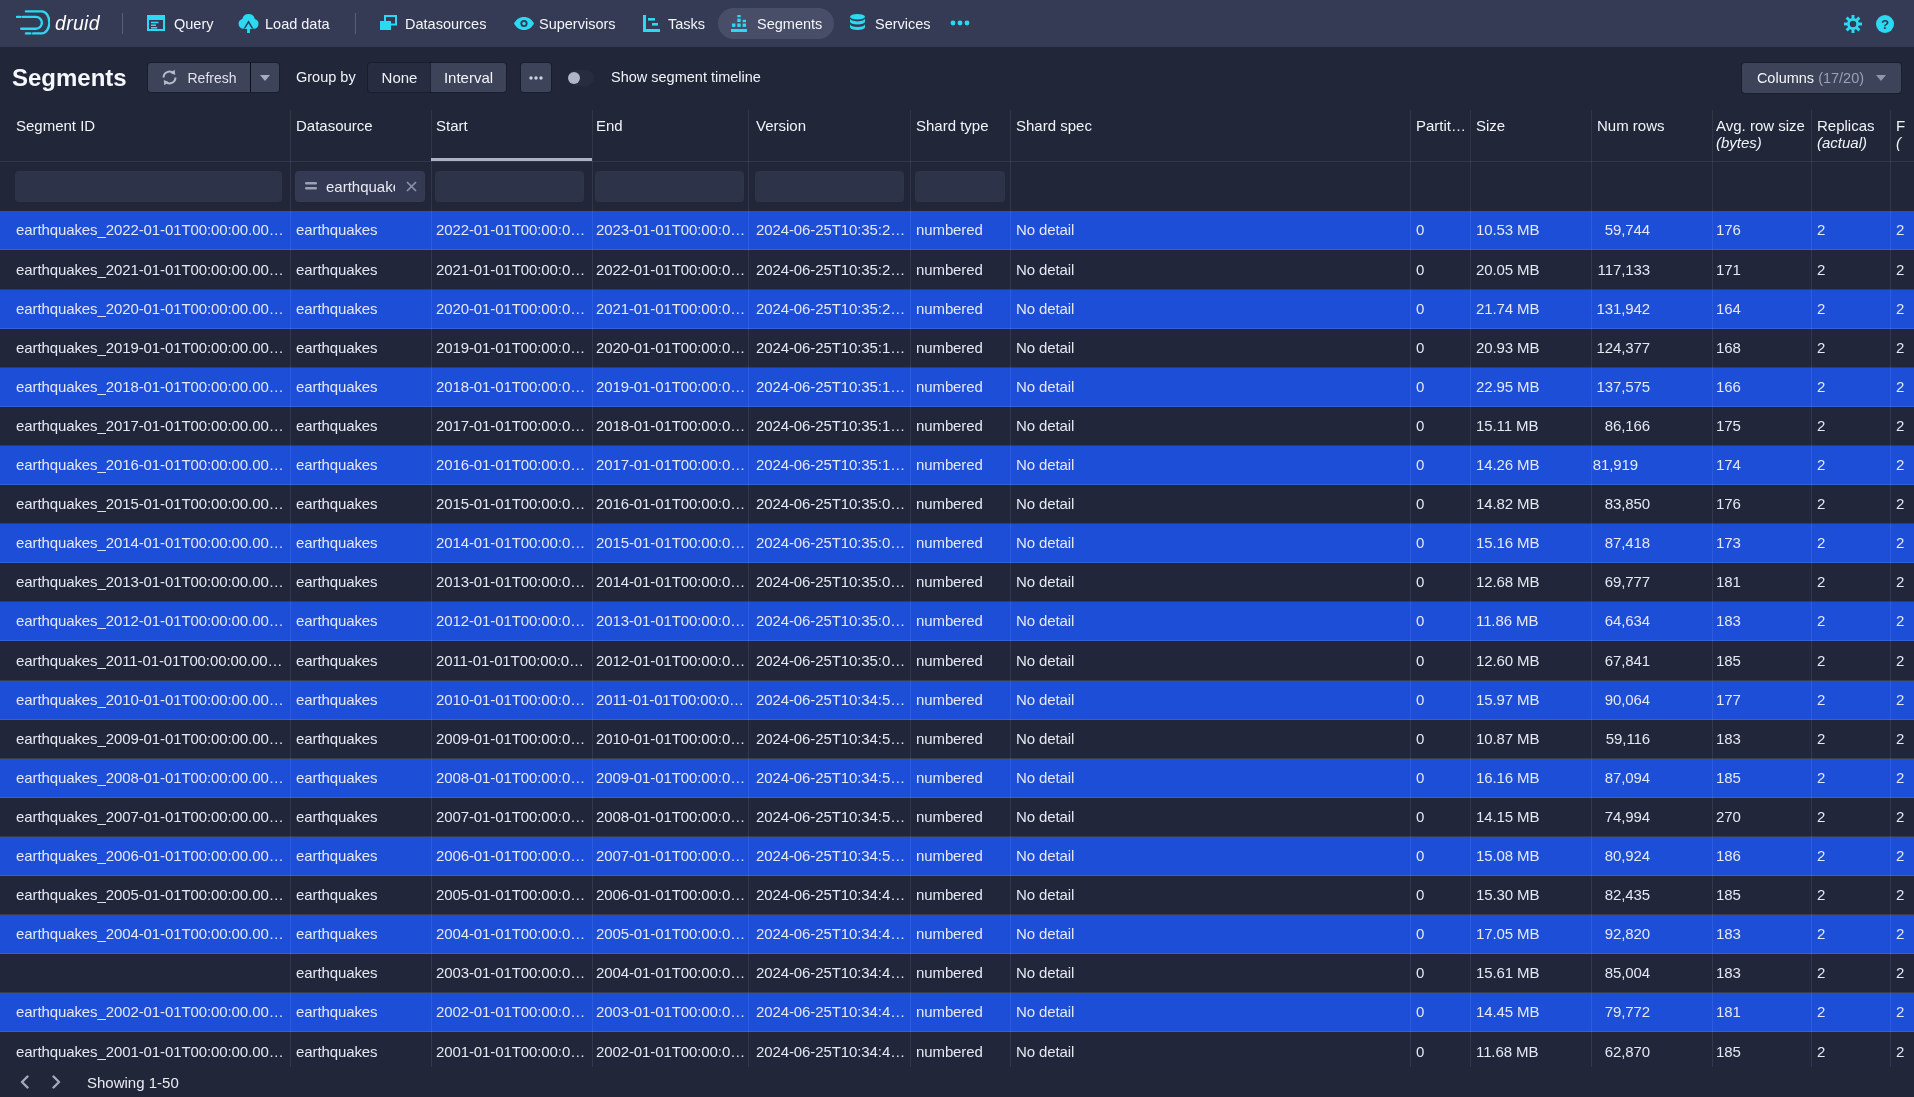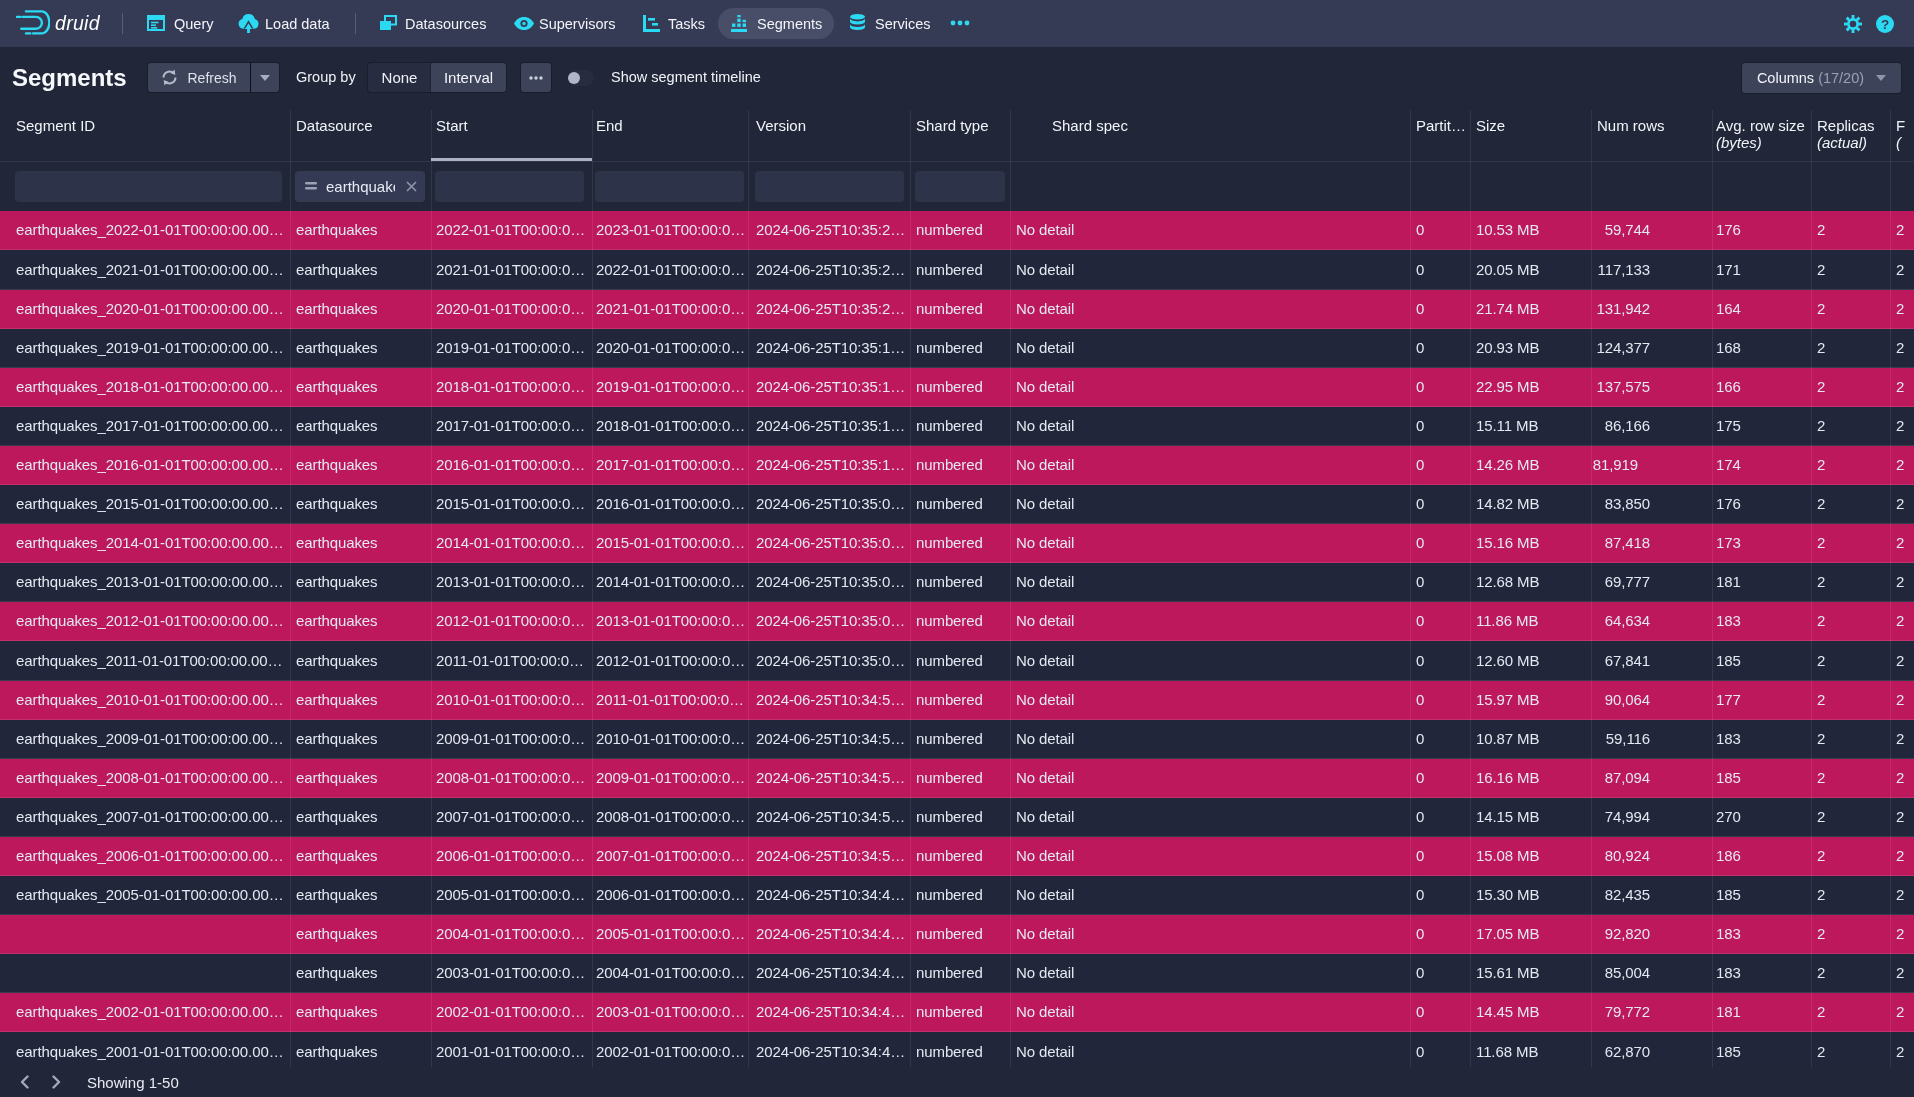--- a/index.html
+++ b/index.html
@@ -17,21 +17,21 @@
 .lbl{position:absolute;color:#f0f3f8;font-size:14.5px}
 .caret{width:0;height:0;border-left:5px solid transparent;border-right:5px solid transparent;border-top:6px solid #a6adc0}
 
 .vdiv{position:absolute;top:110px;height:957px;width:1px;background:rgba(255,255,255,.08);z-index:6}
 .hc{position:absolute;top:117px;color:#f1f4f9;font-size:15px;white-space:nowrap}
 .hc i{display:block;font-style:italic;margin-top:0}
 #startline{position:absolute;left:431px;top:158px;width:161px;height:3px;background:#aab2c4}
 #hline{position:absolute;left:0;top:161px;width:1914px;height:1px;background:rgba(255,255,255,.08)}
 .fin{position:absolute;top:172px;height:29px;background:#2d3348;border-radius:3px;box-shadow:0 0 0 1px rgba(255,255,255,.07)}
 .row{position:absolute;left:0;width:1914px;height:39.1px;border-bottom:1px solid rgba(255,255,255,.10)}
-.rl{background:#be185d}
+.rl{background:#1d4ed8}
 .rd{background:#21263b}
 .row .c{position:absolute;top:0;line-height:38.5px;color:#e4e8f1;font-size:15px;letter-spacing:-0.1px;white-space:nowrap}
 .nrr{text-align:center}
 #tclip{position:absolute;left:0;top:162px;width:1914px;height:905px;overflow:hidden}
 
 #footer{position:absolute;left:0;top:1067px;width:1914px;height:30px;background:#212638}
 </style></head><body>
 
 <div id="nav">
 
@@ -196,21 +196,21 @@
 <div class="vdiv" style="left:1591px"></div>
 <div class="vdiv" style="left:1712px"></div>
 <div class="vdiv" style="left:1811px"></div>
 <div class="vdiv" style="left:1890px"></div>
 <span class="hc" style="left:16px">Segment ID</span>
 <span class="hc" style="left:296px">Datasource</span>
 <span class="hc" style="left:436px">Start</span>
 <span class="hc" style="left:596px">End</span>
 <span class="hc" style="left:756px">Version</span>
 <span class="hc" style="left:916px">Shard type</span>
-<span class="hc" style="left:1052px">Shard spec</span>
+<span class="hc" style="left:1016px">Shard spec</span>
 <span class="hc" style="left:1416px">Partit…</span>
 <span class="hc" style="left:1476px">Size</span>
 <span class="hc" style="left:1597px">Num rows</span>
 <span class="hc" style="left:1716px">Avg. row size<i>(bytes)</i></span>
 <span class="hc" style="left:1817px">Replicas<i>(actual)</i></span>
 <span class="hc" style="left:1896px">F<i>(</i></span>
 <div id="startline"></div>
 <div id="hline"></div>
 
 <div class="fin" style="left:16px;width:265px"></div>
@@ -499,20 +499,21 @@
         <span class="c" style="left:916px">numbered</span>
         <span class="c" style="left:1016px">No detail</span>
         <span class="c" style="left:1416px">0</span>
         <span class="c" style="left:1476px">15.30 MB</span>
         <span class="c nrr" style="right:264px">82,435</span>
         <span class="c" style="left:1716px">185</span>
         <span class="c" style="left:1817px">2</span>
         <span class="c" style="left:1896px">2</span>
       </div>
 <div class="row rl" style="top:915.2px">
+        <span class="c" style="left:16px">earthquakes_2004-01-01T00:00:00.00…</span>
         <span class="c" style="left:296px">earthquakes</span>
         <span class="c" style="left:436px">2004-01-01T00:00:0…</span>
         <span class="c" style="left:596px">2005-01-01T00:00:0…</span>
         <span class="c" style="left:756px">2024-06-25T10:34:4…</span>
         <span class="c" style="left:916px">numbered</span>
         <span class="c" style="left:1016px">No detail</span>
         <span class="c" style="left:1416px">0</span>
         <span class="c" style="left:1476px">17.05 MB</span>
         <span class="c nrr" style="right:264px">92,820</span>
         <span class="c" style="left:1716px">183</span>

